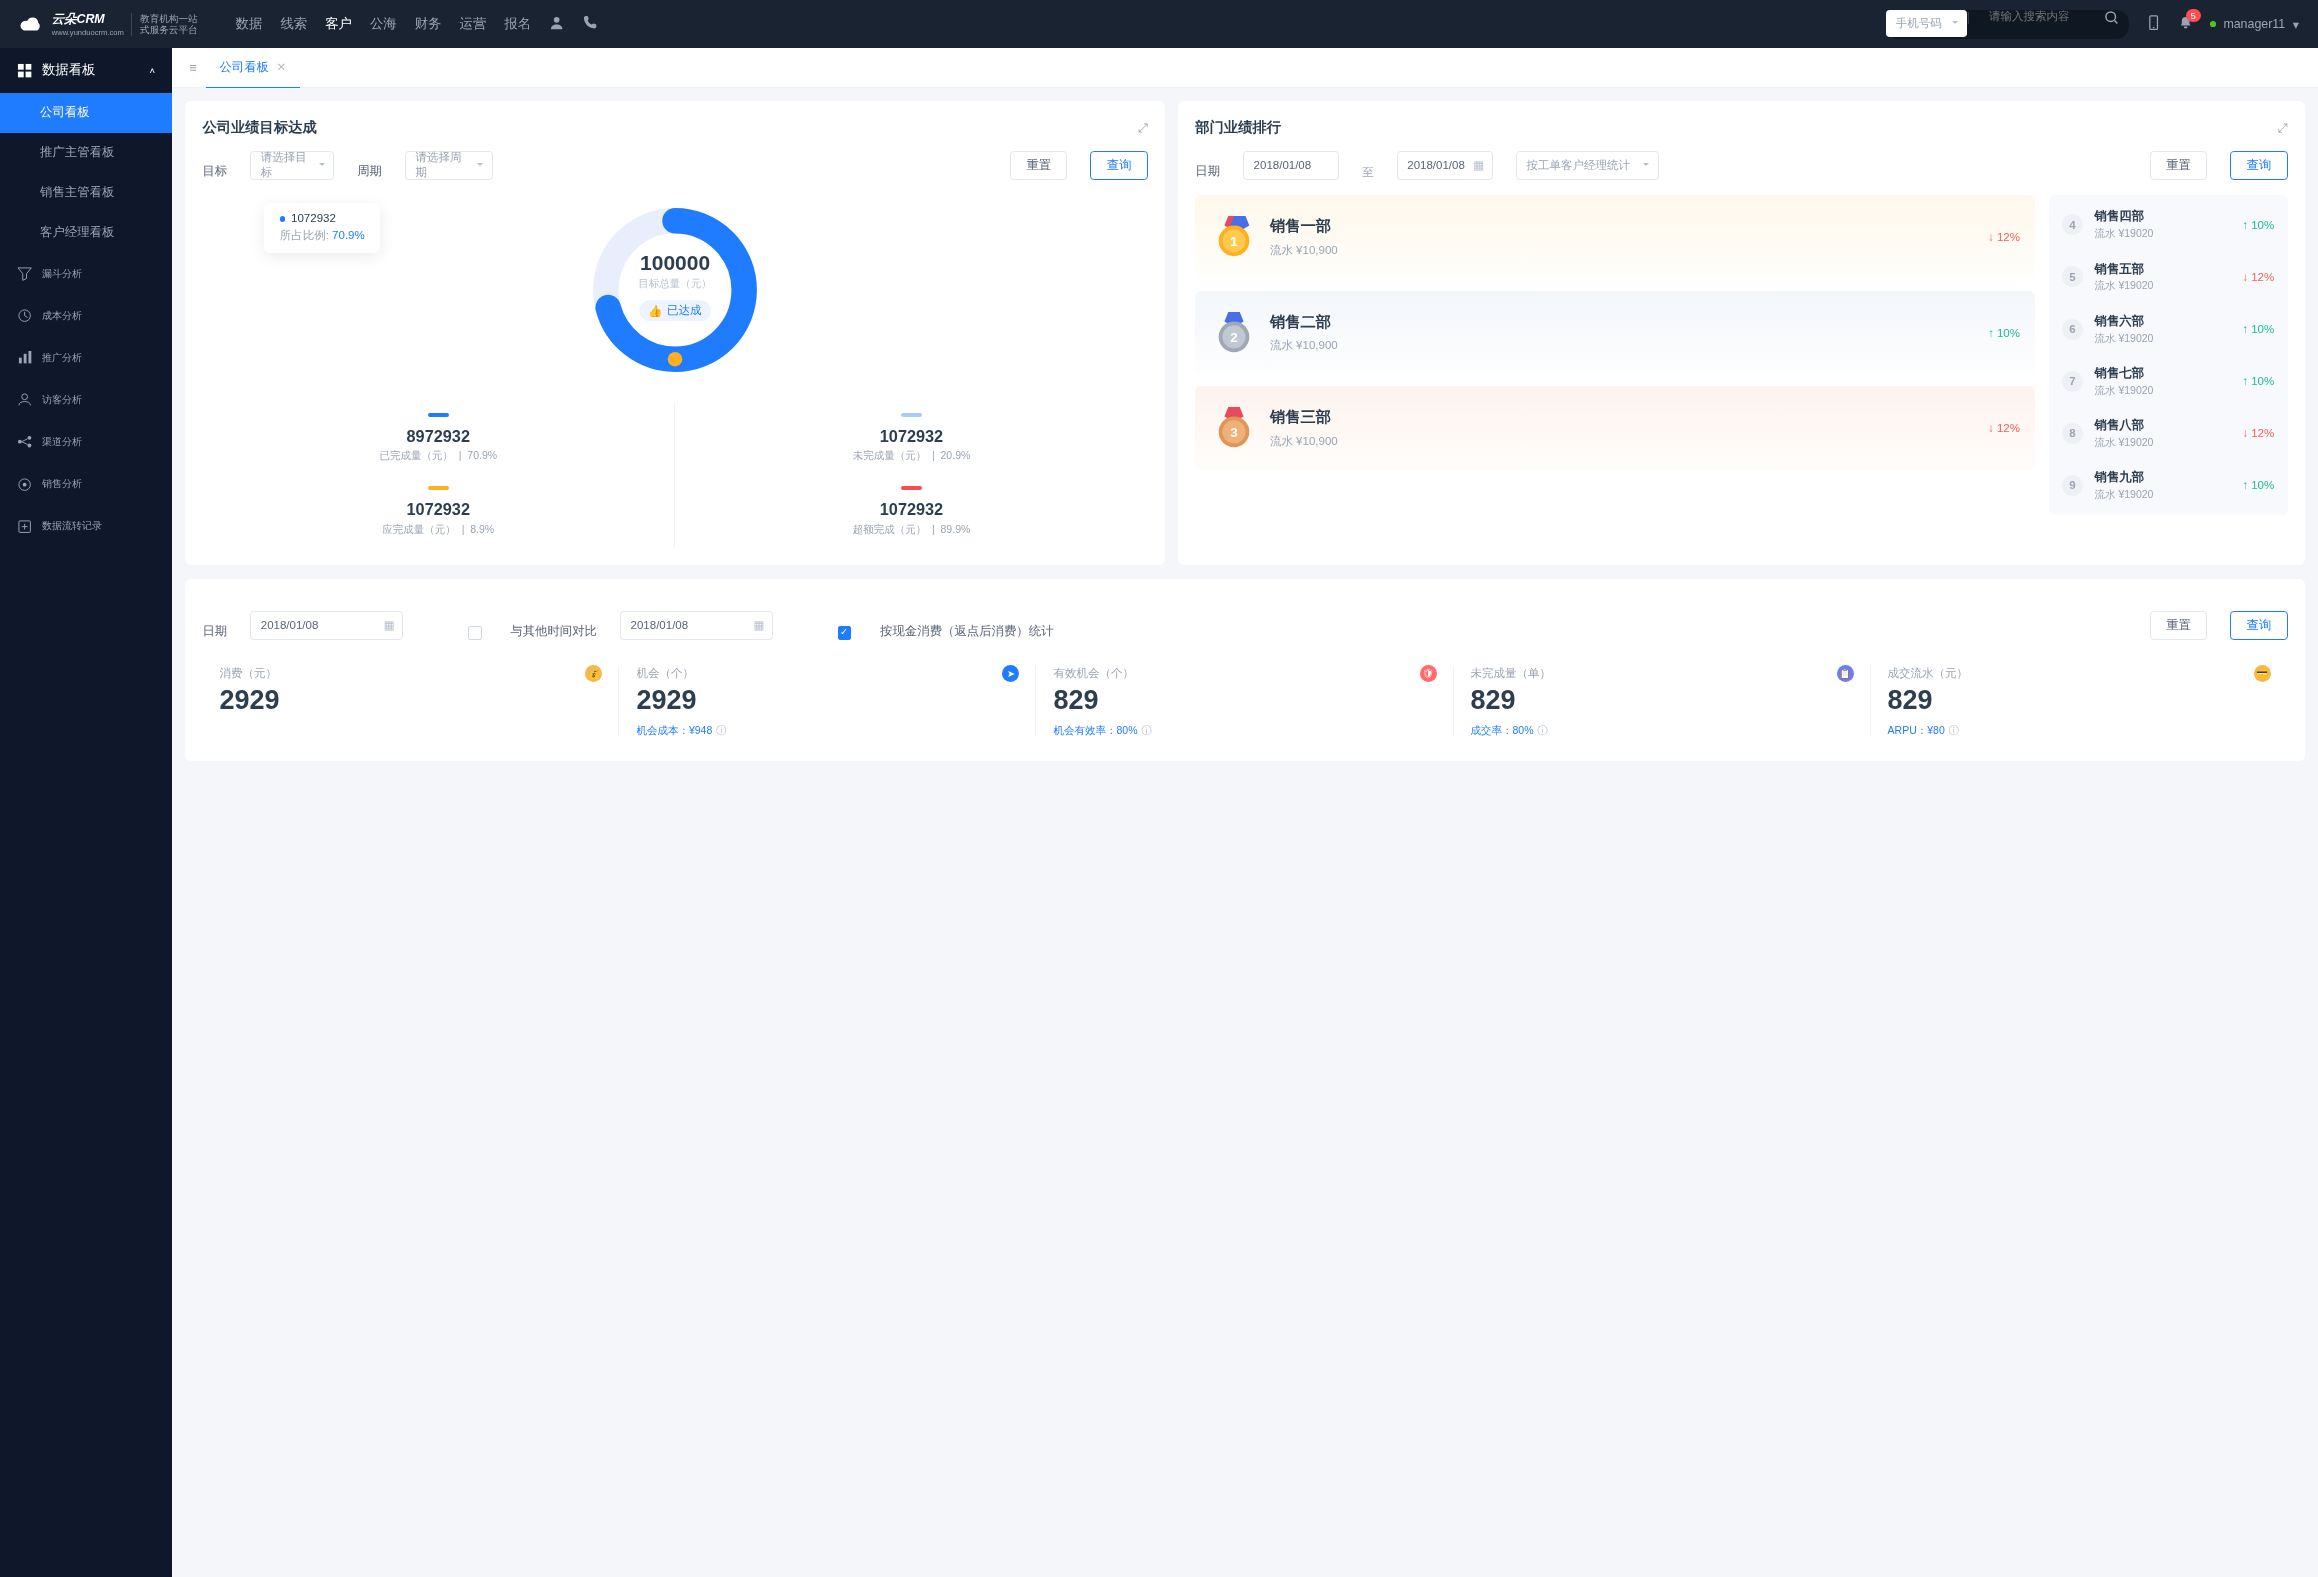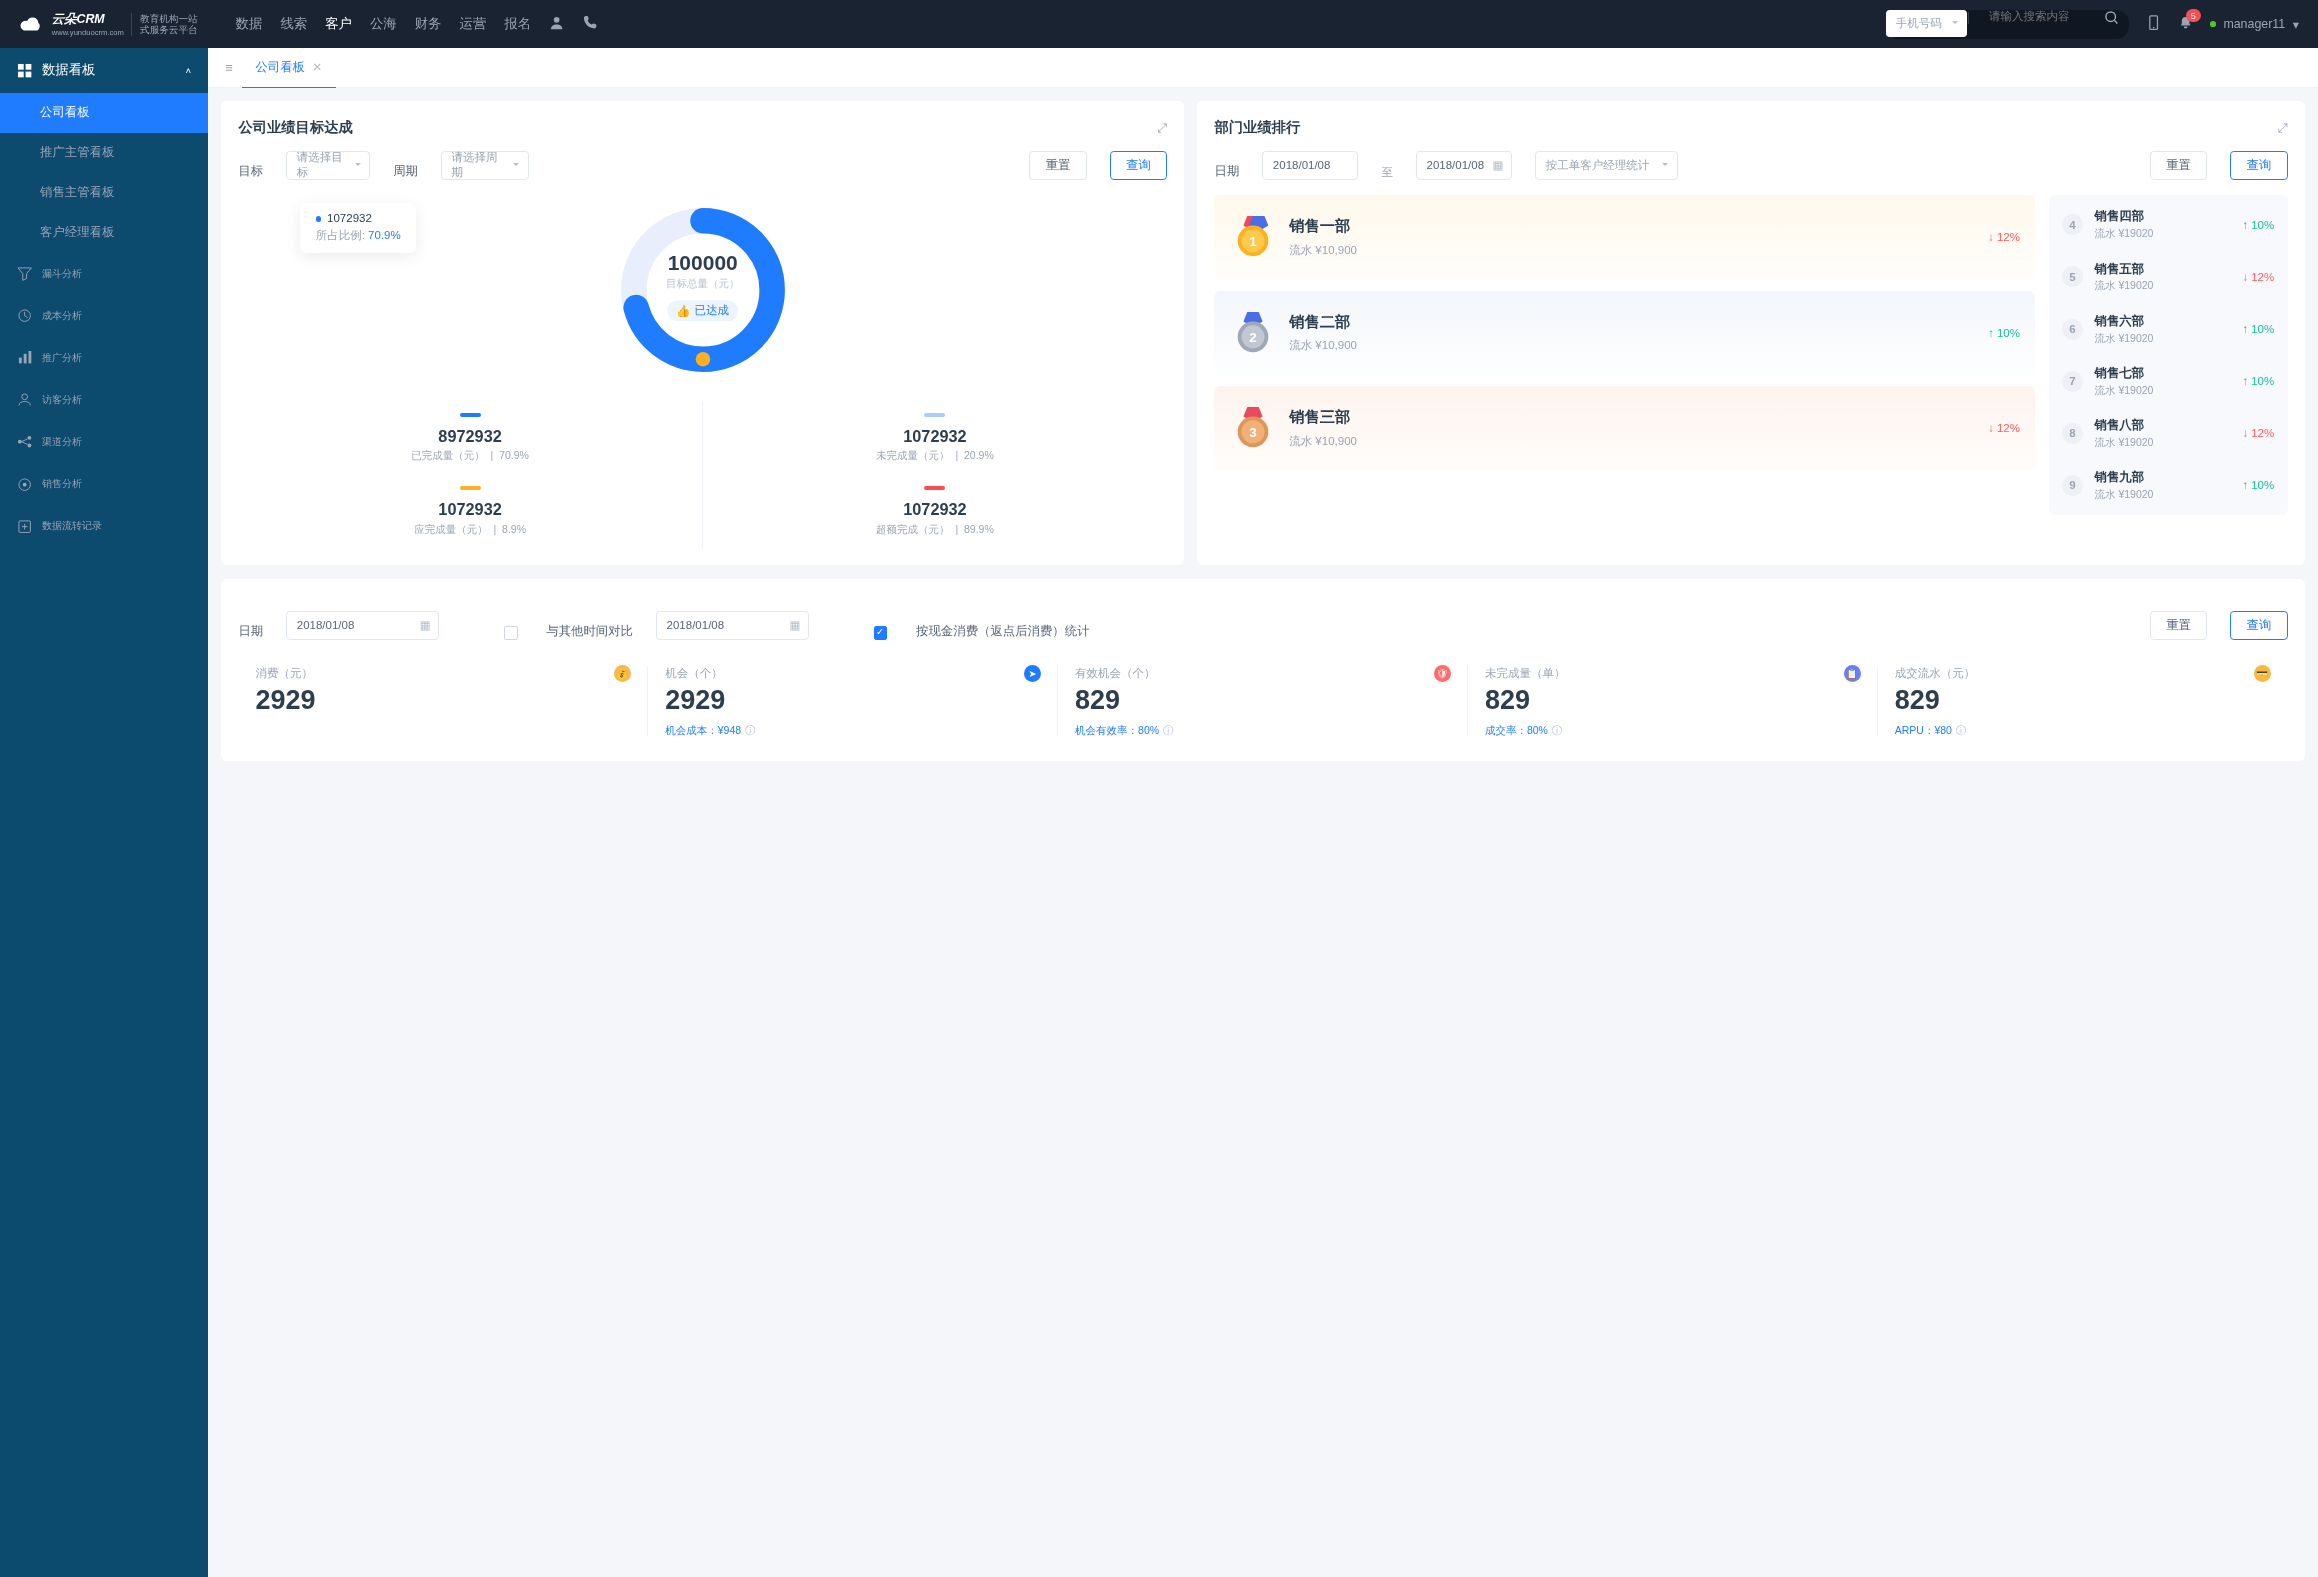--- a/index.html
+++ b/index.html
@@ -15,21 +15,21 @@
 .top-right{margin-left:auto;display:flex;align-items:center;gap:17px}
 .searchbox{display:flex;align-items:flex-start;background:#0f1722;border-radius:13px;height:29px}
 .search-sep{color:#3a4556}
 .searchbox input{background:transparent;border:none;color:#fff;padding:0 19px;width:124px;outline:none;font-size:11.5px}
 .search-btn{background:transparent;border:none;color:#9aa4b3;padding:0 9.6px;cursor:pointer}
 .top-icon{color:#9aa4b3;cursor:pointer;position:relative}
 .badge{position:absolute;top:-5.7px;right:-7.6px;background:#ff4d4f;color:#fff;border-radius:7.6px;font-size:9.6px;padding:1px 4.8px;min-width:13.4px;text-align:center}
 .user{display:flex;align-items:center;gap:7.6px;color:#9aa4b3;cursor:pointer}
 .user-dot{width:5.7px;height:5.7px;border-radius:50%;background:#52c41a}
 .shell{display:flex;min-height:calc(100vh - 48px)}
-.sidebar{width:208px;background:#0c4a6e;color:#9aa4b3;padding-top:0}
+.sidebar{width:172px;background:#0f172a;color:#9aa4b3;padding-top:0}
 .side-group{padding:13.4px 17px;display:flex;align-items:center;gap:9.6px;cursor:pointer;font-size:13.4px;color:#e0e4ea}
 .side-group.expanded{color:#fff}
 .chev{margin-left:auto;font-size:9.6px}
 .side-item{padding:11.5px 17px 11.5px 40px;cursor:pointer;font-size:12.4px}
 .side-item.active{background:#1f7cff;color:#fff}
 .side-section{padding:13.4px 17px;display:flex;align-items:center;gap:9.6px;cursor:pointer;font-size:10px}
 .main{flex:1;display:flex;flex-direction:column}
 .tabs{height:40px;background:#fff;display:flex;align-items:center;padding:0 7.6px;border-bottom:1px solid #eef0f5}
 .hamburger{padding:0 9.6px;color:#9aa4b3;cursor:pointer}
 .tab{padding:0 13.4px;height:40px;display:flex;align-items:center;gap:7.6px;font-size:12.4px;color:#1f7cff;border-bottom:1.9px solid #1f7cff;cursor:pointer}

